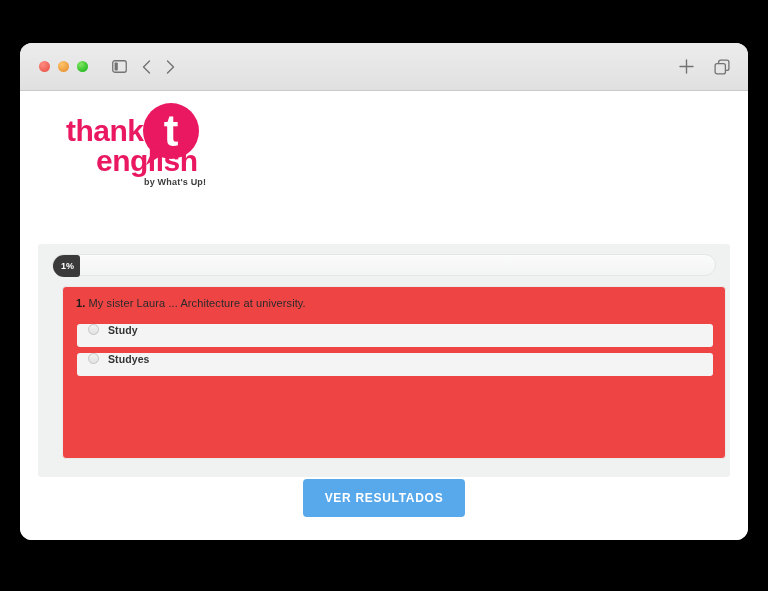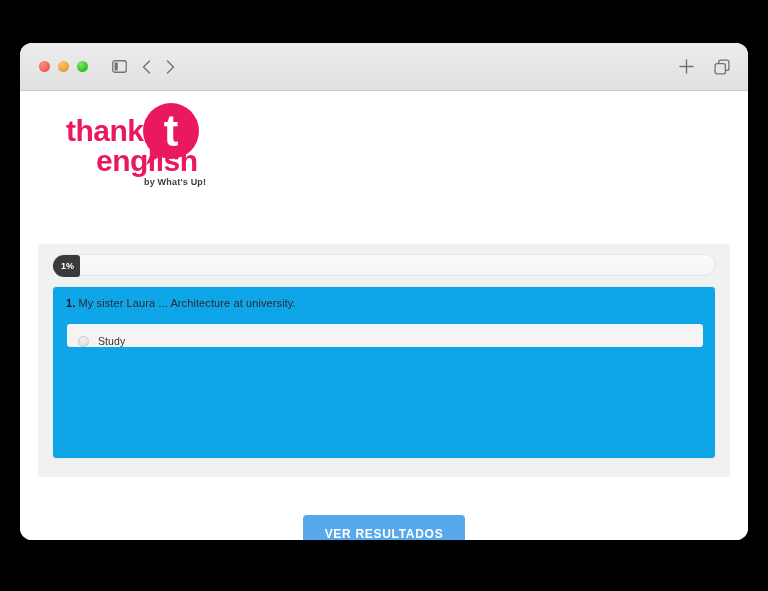--- a/index.html
+++ b/index.html
@@ -151,25 +151,25 @@
     align-items: center;
     justify-content: center;
     color: #ffffff;
     font-size: 9px;
     font-weight: bold;
   }
 
   
   .question-card {
     position: absolute;
-    left: 14px;
+    left: 24px;
     top: 42px;
     width: 664px;
     height: 173px;
-    background: #0ea5e9;
+    background: #ef4444;
     border: 1px solid #eaeaea;
     border-radius: 4px;
     box-sizing: border-box;
   }
   .question-text {
     position: absolute;
     left: 13px;
     top: 10px;
     font-size: 11px;
     color: #2b2b2b;
@@ -187,22 +187,23 @@
     top: 37px;
     width: 636px;
   }
   .option-row {
     position: relative;
     height: 23px;
     margin-bottom: 6px;
     background: #f4f4f4;
     border-radius: 3px;
     display: flex;
-    align-items: flex-end;
+    align-items: flex-start;
     cursor: pointer;
+    font-weight: bold;
   }
   .radio {
     width: 11px;
     height: 11px;
     border-radius: 50%;
     margin-left: 11px;
     background: linear-gradient(to bottom, #f2f2f2, #e2e2e2);
     border: 1px solid #c4c4c4;
     box-sizing: border-box;
     flex: 0 0 auto;
@@ -228,21 +229,20 @@
     color: #ffffff;
     border: none;
     border-radius: 4px;
     font-family: "Liberation Sans", sans-serif;
     font-size: 12px;
     font-weight: bold;
     letter-spacing: 0.7px;
     padding: 13px 22px;
     cursor: pointer;
     line-height: 1;
-    margin-top: 36px;
   }
 </style>
 </head>
 <body>
 
 <div class="browser-window">
 
   <div class="toolbar">
 
     <div class="traffic-lights">
@@ -322,20 +322,24 @@
 
         <div class="options">
 
           <div class="option-row">
             <span class="radio"></span>
             <span class="option-label">Study</span>
           </div>
 
 
 
+          <div class="option-row">
+            <span class="radio"></span>
+            <span class="option-label">Studyes</span>
+          </div>
 
         </div>
       </div>
     </div>
 
     <div class="submit-wrap">
       <button class="submit-btn">VER RESULTADOS</button>
     </div>
 
   </div>

